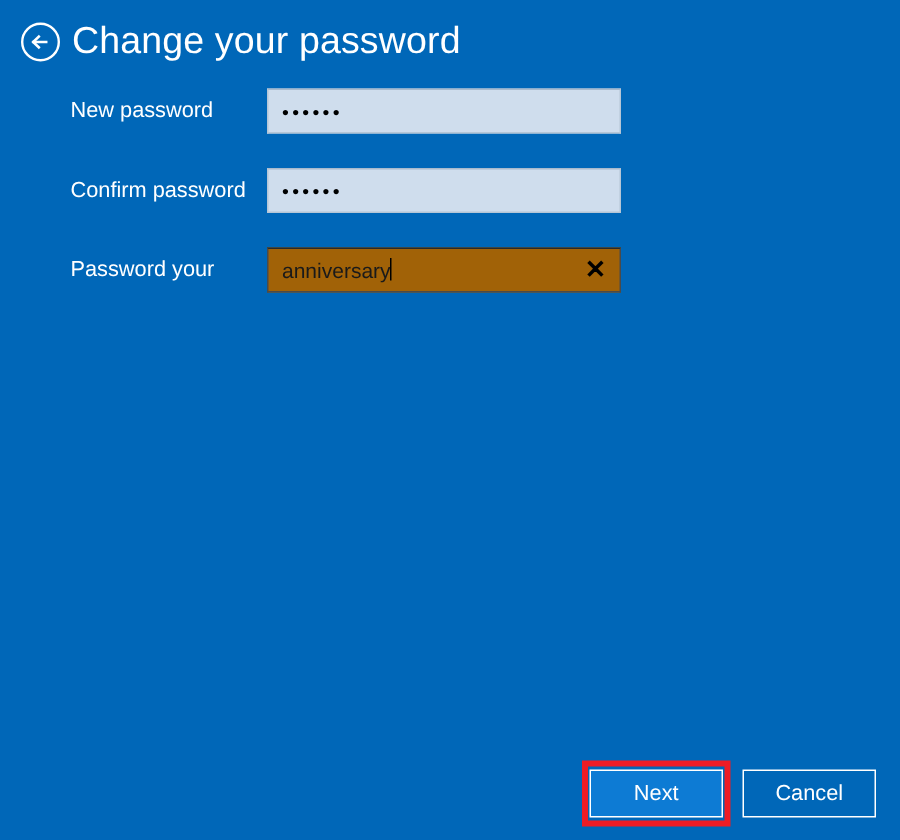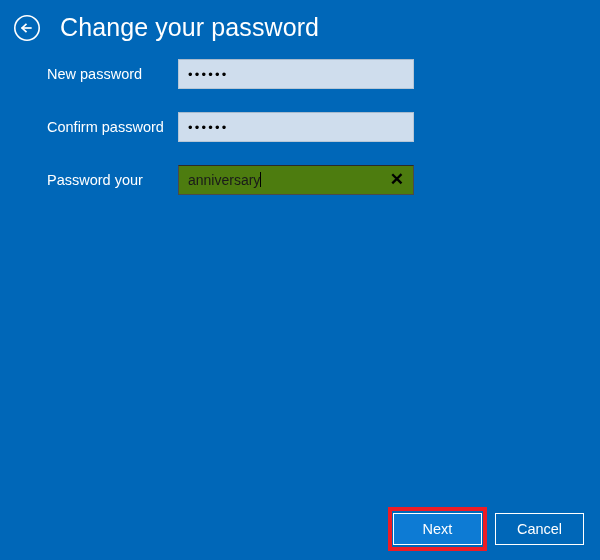--- a/index.html
+++ b/index.html
@@ -37,21 +37,21 @@
     left: 13px;
     top: 14px;
     width: 28px;
     height: 28px;
     cursor: pointer;
     line-height: 0;
   }
 
   .page-title {
     position: absolute;
-    left: 60px;
+    left: 48px;
     top: 10px;
     font-size: 25px;
     font-weight: 400;
     color: #ffffff;
     letter-spacing: 0.1px;
     white-space: nowrap;
     line-height: 34px;
   }
 
   
@@ -83,21 +83,21 @@
     width: 236px;
     height: 30px;
     box-sizing: border-box;
     background: #cfdded;
     border: 1px solid #b6c6d6;
     border-top-color: #a8bacd;
     overflow: hidden;
   }
 
   .field-box.focused {
-    background: #4d7c0f;
+    background: #a16207;
     border: 1px solid #4a4a4a;
     border-top-color: #2a2a2a;
     padding-left: 15px;
   }
 
   .field-value {
     position: absolute;
     left: 9px;
     top: 0;
     height: 28px;

